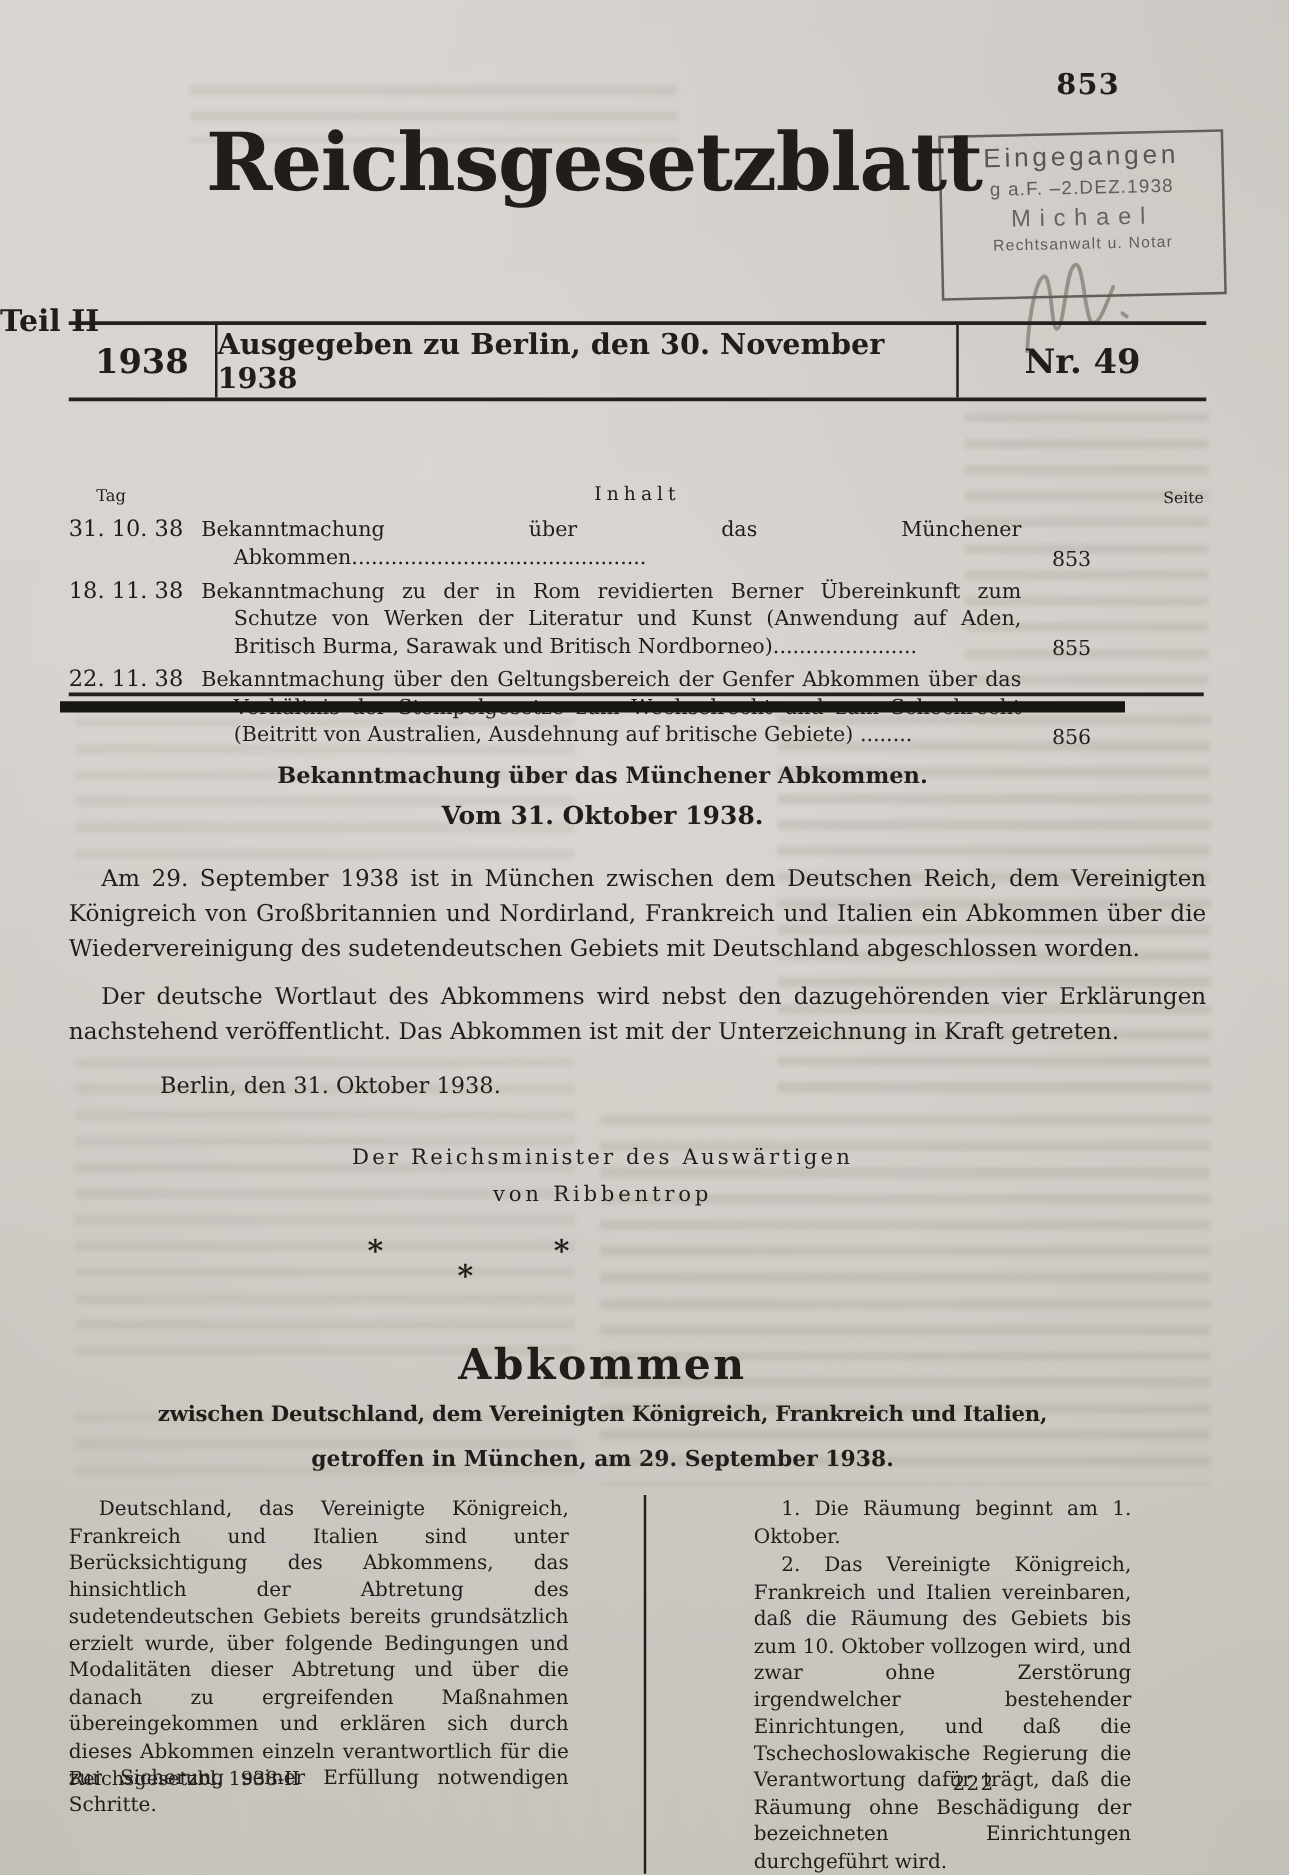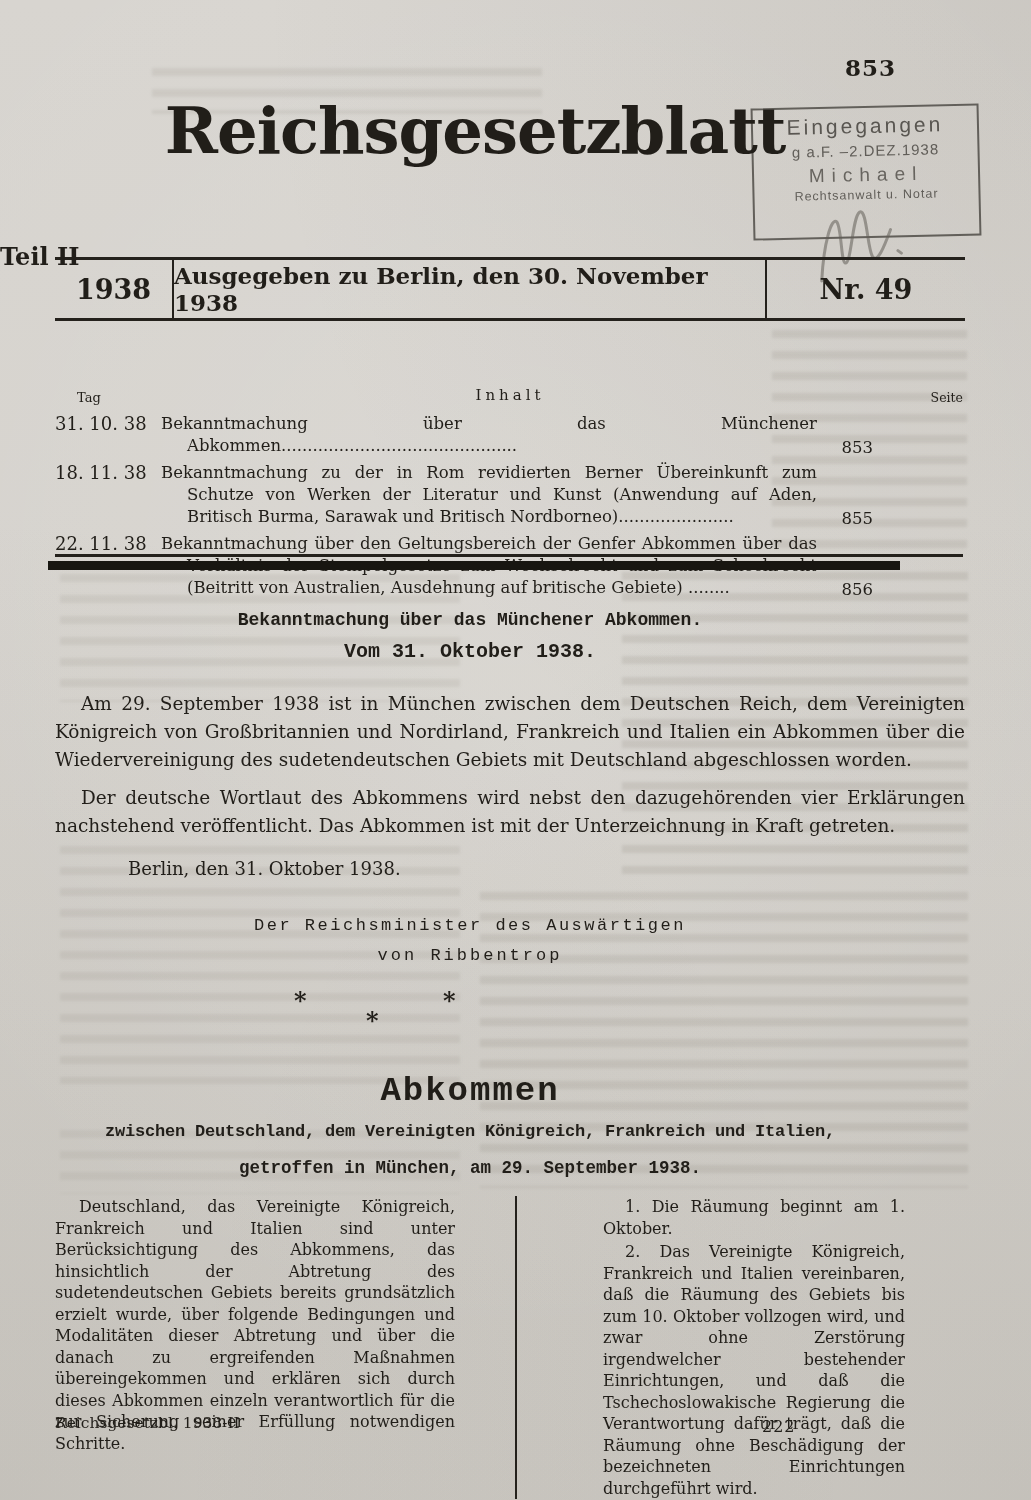--- a/index.html
+++ b/index.html
@@ -67,21 +67,21 @@
   .contents-head .day{position:absolute;left:22px;top:4px;font-size:13px;}
   .contents-head .title{position:absolute;left:0;width:100%;text-align:center;font-size:15px;letter-spacing:4px;}
   .contents-head .pagecol{position:absolute;right:2px;top:4px;font-size:12.5px;}
   .entry{display:flex;padding-right:92px;margin-top:5px;}
   .entry .e-date{width:86px;margin-right:20px;font-size:18px;white-space:nowrap;}
   .entry .e-text{flex:1;font-size:16.5px;line-height:22px;text-align:justify;
                  padding-left:26px;text-indent:-26px;}
   .entry .e-page{width:56px;text-align:right;align-self:flex-end;font-size:16.5px;}
   .rule-thin{left:55px;top:554px;width:908px;height:3px;background:#24211c;}
   .rule-thick{left:48px;top:561px;width:852px;height:9px;background:#181611;}
-  .centered{left:0;width:940px;text-align:center;font-family:Liberation Mono, monospace;}
+  .centered{left:12px;width:940px;text-align:center;}
   .ann-heading{top:610px;font-size:18px;font-weight:bold;}
   .ann-date{top:640px;font-size:20px;font-weight:bold;}
   .para{left:55px;width:910px;font-size:18.5px;line-height:28px;text-align:justify;text-indent:26px;}
   .para1{top:690px;}
   .para2{top:784px;}
   .place-date{left:128px;top:858px;font-size:18px;}
   .sig-title{top:916px;font-size:17px;letter-spacing:2.5px;}
   .sig-name{top:946px;font-size:17px;letter-spacing:3px;}
   .star{font-size:24px;font-weight:bold;}
   .agr-title{top:1072px;font-size:34px;font-weight:bold;letter-spacing:2px;}

